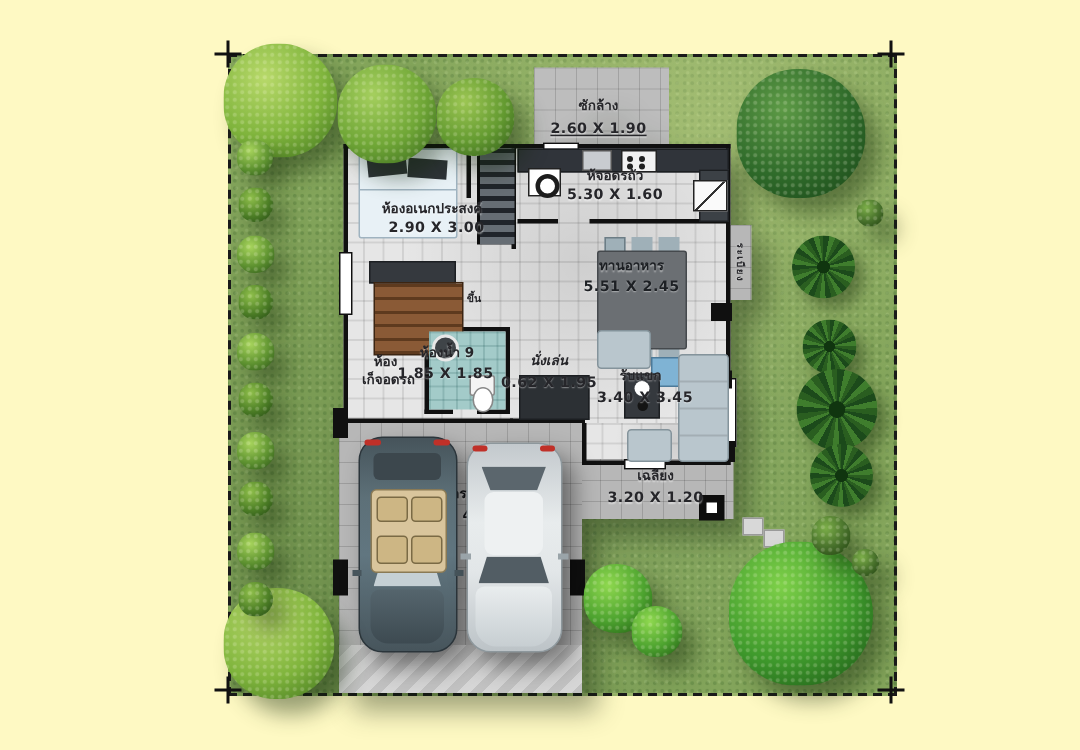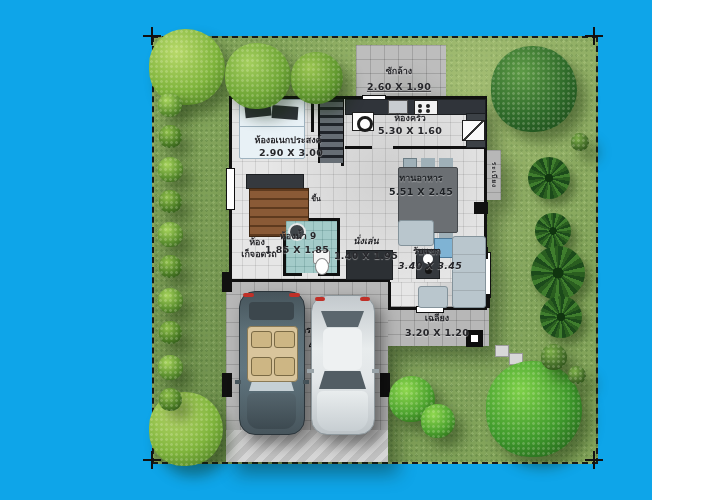--- a/index.html
+++ b/index.html
@@ -1,16 +1,16 @@
 <!DOCTYPE html>
 <html><head>
 <meta charset="utf-8">
 <style>
   html,body{margin:0;padding:0;background:#fff;}
-  #stage{position:relative;width:652px;height:500px;background:#0ea5e9;overflow:hidden;
+  #stage{position:relative;width:720px;height:500px;background:#fef9c3;overflow:hidden;
          font-family:"DejaVu Sans","Liberation Sans",sans-serif;}
   .abs{position:absolute;}
 
   
   #lawn{left:152px;top:36px;width:442px;height:424px;border:2px dashed #1a1a1a;
     background-color:#84a55b;
     background-image:
       radial-gradient(circle at 72% 10%, rgba(235,245,170,.30), transparent 42%),
       radial-gradient(circle at 12% 86%, rgba(0,30,0,.14), transparent 55%),
       radial-gradient(circle at 55% 60%, rgba(255,255,255,.06), transparent 50%),
@@ -162,37 +162,37 @@
     </div>
     <div class="abs sofa" style="left:452px;top:236px;width:32px;height:70px;background-image:linear-gradient(0deg,rgba(0,0,0,.12) 1px,transparent 1px);background-size:100% 18px;"></div>
     <div class="abs sofa" style="left:418px;top:286px;width:28px;height:20px;"></div>
 
     <div class="lbl" style="left:399px;top:72px;">ซักล้าง</div>
     <div class="lbl dims" style="left:399px;top:87px;text-decoration:underline;">2.60 X 1.90</div>
 
     <div class="lbl" style="left:288px;top:141px;">ห้องอเนกประสงค์</div>
     <div class="lbl dims" style="left:291px;top:153px;">2.90 X 3.00</div>
 
-    <div class="lbl" style="left:410px;top:119px;">ห้องครัว</div>
+    <div class="lbl" style="left:410px;top:119px;">ห้จอดรถัว</div>
     <div class="lbl dims" style="left:410px;top:131px;">5.30 X 1.60</div>
 
     <div class="lbl" style="left:421px;top:179px;color:#1d2024;">ทานอาหาร</div>
     <div class="lbl dims" style="left:421px;top:192px;color:#1d2024;">5.51 X 2.45</div>
 
     <div class="lbl" style="left:298px;top:237px;">ห้องน้ำ 9</div>
     <div class="lbl dims" style="left:297px;top:250px;">1.85 X 1.85</div>
 
     <div class="lbl" style="left:257px;top:243px;">ห้อง</div>
     <div class="lbl" style="left:259px;top:255px;">เก็จอดรถ</div>
 
     <div class="lbl" style="left:366px;top:242px;font-style:italic;">นั่งเล่น</div>
-    <div class="lbl dims" style="left:366px;top:256px;">1.40 X 1.95</div>
+    <div class="lbl dims" style="left:366px;top:256px;">0.62 X 1.95</div>
 
     <div class="lbl" style="left:427px;top:252px;">รับแขก</div>
-    <div class="lbl dims" style="left:430px;top:266px;font-style:italic;">3.40 X 3.45</div>
+    <div class="lbl dims" style="left:430px;top:266px;">3.40 X 3.45</div>
 
     <div class="lbl" style="left:437px;top:319px;">เฉลียง</div>
     <div class="lbl dims" style="left:437px;top:333px;">3.20 X 1.20</div>
 
     <div class="lbl tiny" style="left:316px;top:200px;">ขึ้น</div>
     <div class="lbl vert" style="left:493px;top:175px;">ระเบียง</div>
   </div>
 
   <div class="abs" style="left:0;top:0;width:720px;height:500px;z-index:5;">
 

